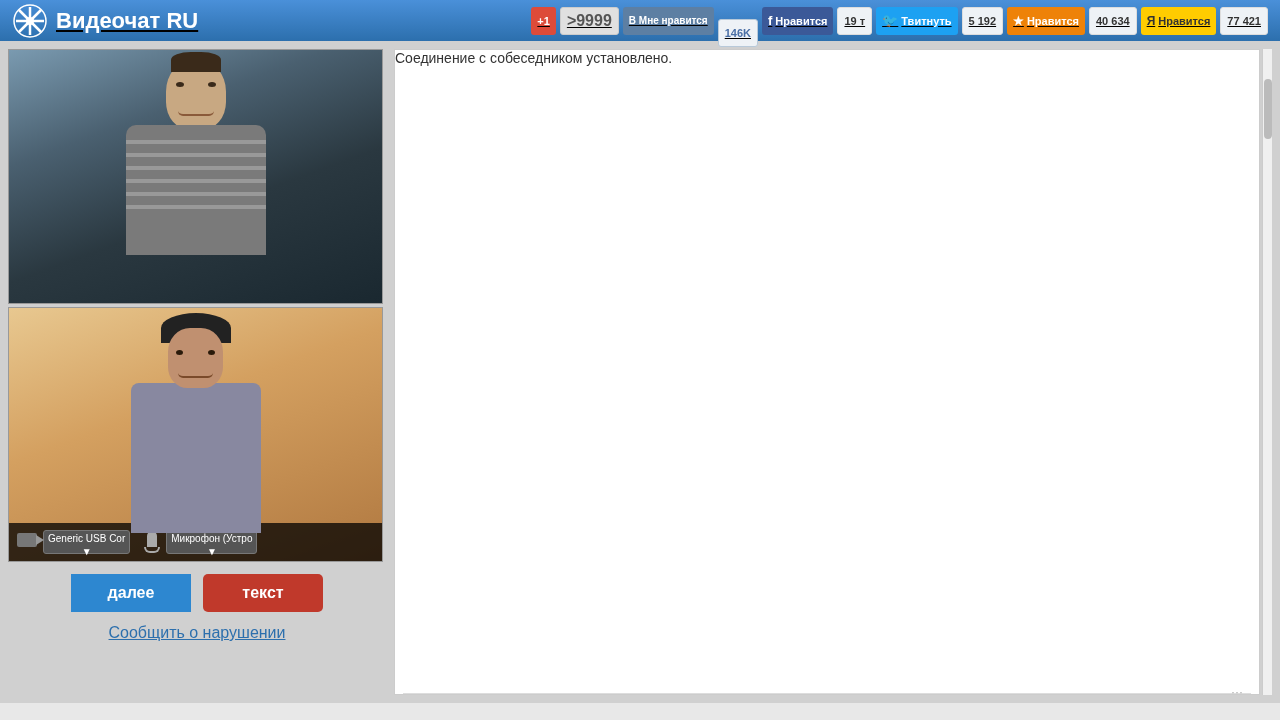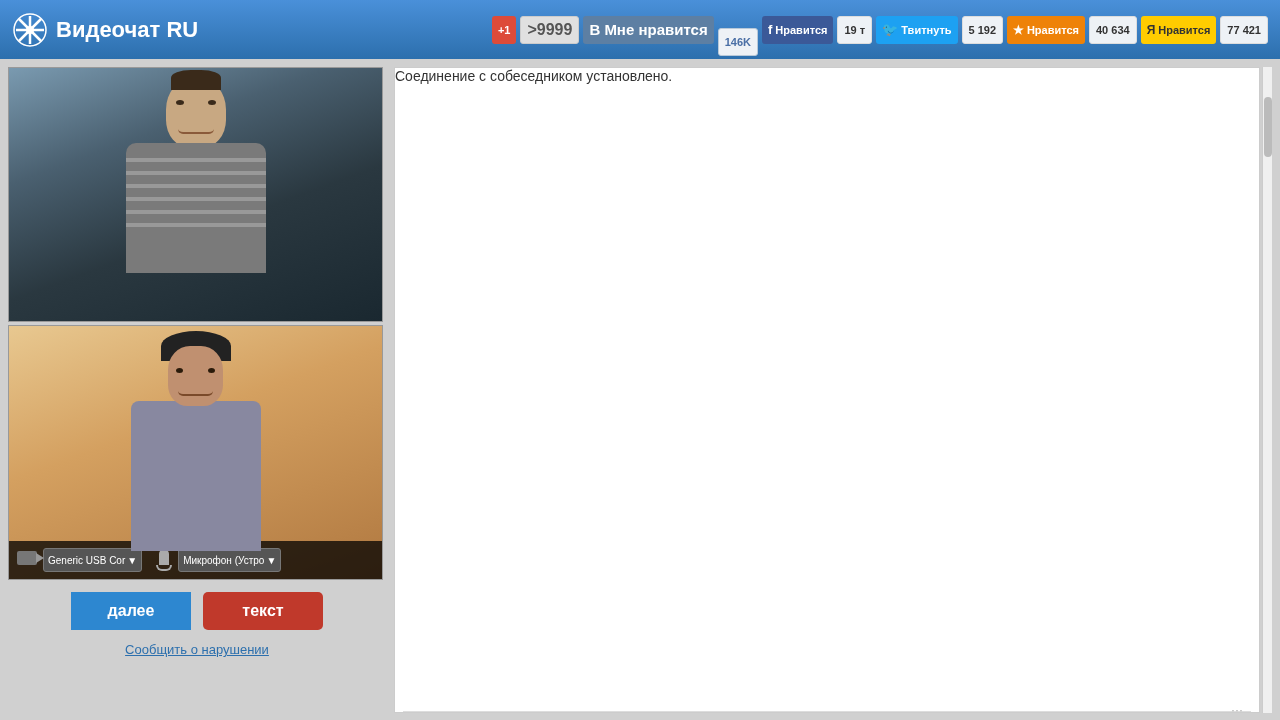--- a/index.html
+++ b/index.html
@@ -1,25 +1,26 @@
 <!DOCTYPE html>
 <html><head>
   <meta charset="utf-8">
   <style>
     * { margin: 0; padding: 0; box-sizing: border-box; }
     body { font-family: Arial, sans-serif; background: #e8e8e8; width: 1280px; height: 720px; overflow: hidden; }
 
     
     #header {
       background: linear-gradient(180deg, #4a90d9 0%, #2c6fad 100%);
-      height: 59px;
+      height: 41px;
       display: flex;
       align-items: center;
       padding: 0 12px;
       gap: 10px;
+      text-decoration: underline;
     }
     #logo-area {
       display: flex;
       align-items: center;
       gap: 8px;
       color: white;
       font-size: 22px;
       font-weight: bold;
       flex: 0 0 auto;
     }
@@ -112,20 +113,21 @@
       color: white;
       border: 1px solid #777;
       border-radius: 3px;
       font-size: 11px;
       padding: 2px 4px;
       cursor: pointer;
       height: 24px;
       display: flex;
       align-items: center;
       gap: 2px;
+      flex-direction: column;
     }
     .device-select span { font-size: 10px; }
 
     
     #buttons-area {
       display: flex;
       justify-content: center;
       gap: 12px;
       padding: 12px 0 8px;
       background: transparent;
@@ -147,21 +149,21 @@
       border: none;
       border-radius: 5px;
       padding: 10px 30px;
       font-size: 16px;
       font-weight: bold;
       cursor: pointer;
       min-width: 120px;
     }
     #report-link {
       text-align: center;
-      font-size: 13px;
+      font-size: 16px;
       padding: 4px 0;
     }
     #report-link a {
       color: #2c6fad;
       text-decoration: underline;
       cursor: pointer;
     }
 
     
     #right-panel {
@@ -294,21 +296,21 @@
   </div>
 
   <div id="social-buttons">
     <button class="social-btn social-btn-gplus">
       <span>+1</span>
     </button>
     <button class="social-btn" style="background:#e0e0e0;color:#555;border:1px solid #ccc;font-size:16px;">
       <span>&gt;9999</span>
     </button>
 
-    <button class="social-btn social-btn-vk-like" style="font-size:15px;">
+    <button class="social-btn social-btn-vk-like" style="font-size:10px;">
       <span>B  Мне нравится</span>
     </button>
     <button class="social-btn social-btn-vk-count">
       <span>146K</span>
     </button>
 
     <button class="social-btn social-btn-fb">
       <span style="font-weight:bold;font-size:13px;">f</span>
       <span>Нравится</span>
     </button>

